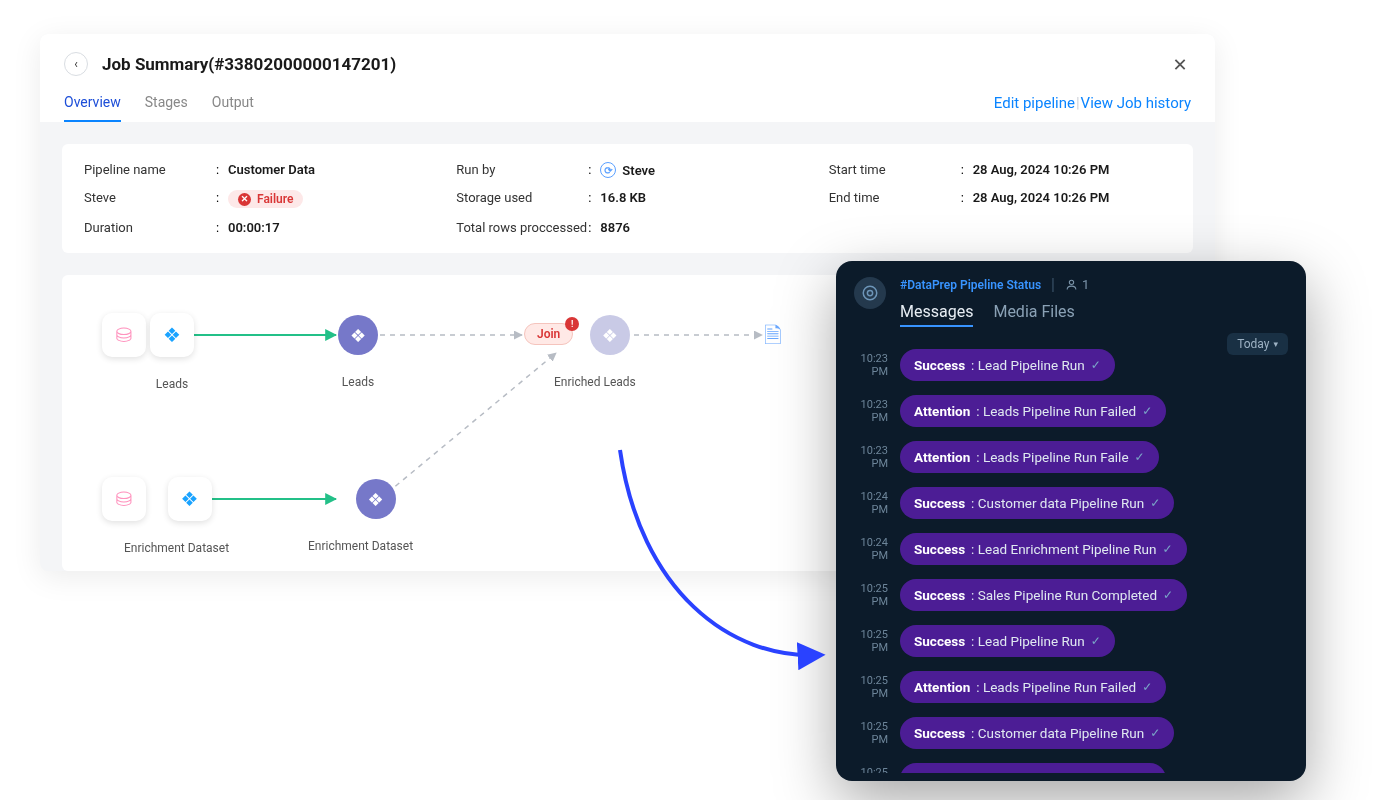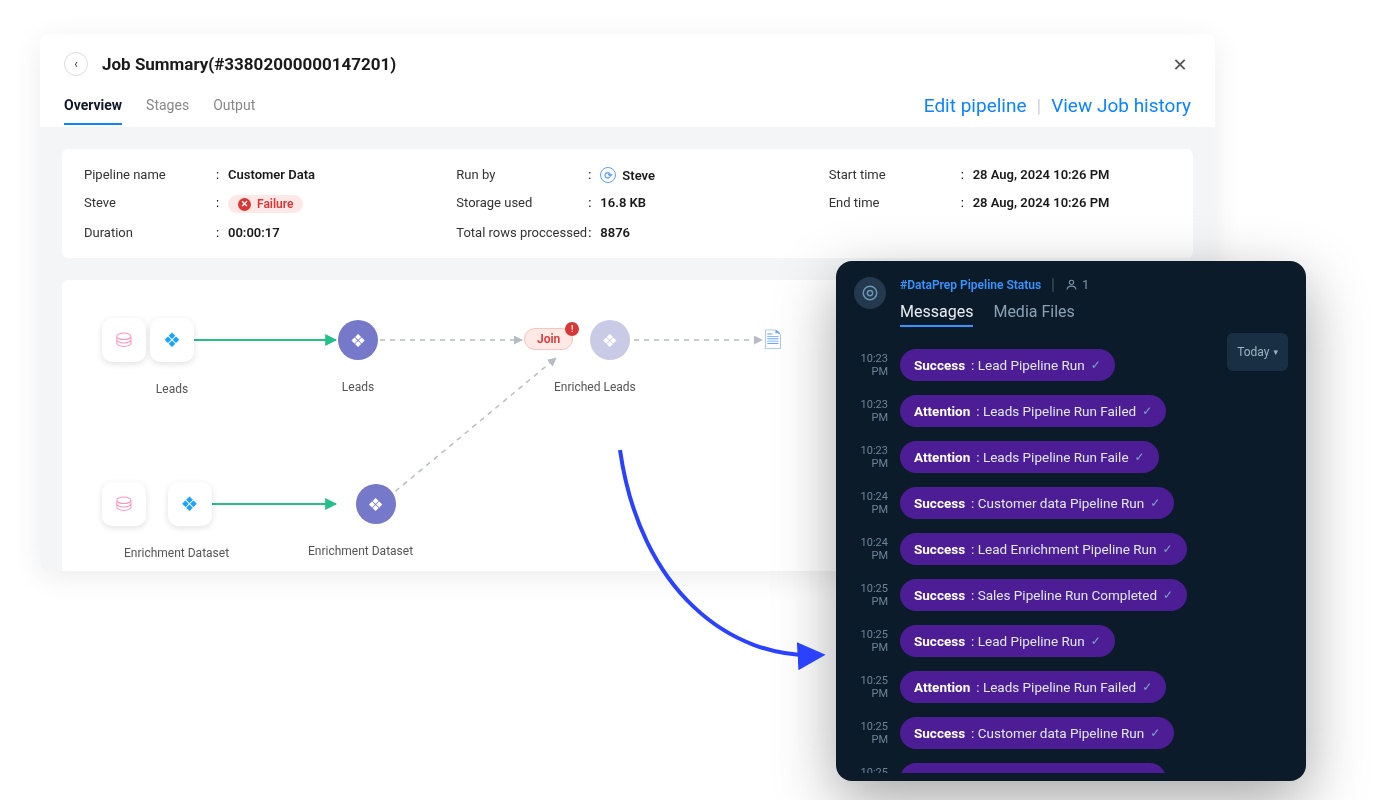--- a/index.html
+++ b/index.html
@@ -10,22 +10,22 @@
   .card-header{background:#fff;padding:18px 24px 0 24px}
   .title-row{display:flex;align-items:center;justify-content:space-between}
   .title-left{display:flex;align-items:center;gap:14px}
   .back-btn{width:24px;height:24px;border:1px solid #d9dde2;border-radius:50%;display:flex;align-items:center;justify-content:center;cursor:pointer;font-size:12px;color:#333}
   .job-title{font-size:17px;font-weight:700;color:#1a1a1a}
   .close-btn{font-size:18px;color:#555;cursor:pointer;width:22px;height:22px;display:flex;align-items:center;justify-content:center}
 
   .tabs-row{display:flex;align-items:center;justify-content:space-between;margin-top:18px}
   .tabs{display:flex;gap:24px}
   .tab{font-size:14px;color:#888;padding:0 0 10px;cursor:pointer;border-bottom:2px solid transparent}
-  .tab.active{color:#0f172a;border-bottom-color:#0a84ff;font-weight:700}
-  .actions{display:flex;align-items:center;gap:10px;font-size:19px;padding-bottom:10px}
+  .tab.active{color:#1d4ed8;border-bottom-color:#0a84ff;font-weight:400}
+  .actions{display:flex;align-items:center;gap:1px;font-size:15px;padding-bottom:10px}
   .link{color:#0a84ff;cursor:pointer}
   .divider-v{color:#cfd3d9}
 
   
   .meta{margin:22px 22px 0;background:#fff;border-radius:6px;padding:18px 22px;display:grid;grid-template-columns:1fr 1fr 1fr;column-gap:30px;row-gap:12px}
   .field{display:flex;font-size:13px;color:#1a1a1a}
   .field .label{width:132px;color:#333}
   .field .colon{width:12px;color:#000}
   .field .value{font-weight:600}
   .failure-badge{display:inline-flex;align-items:center;gap:6px;background:#fde8e8;color:#d93636;border-radius:14px;padding:2px 10px;font-size:12px;font-weight:600}
@@ -55,21 +55,21 @@
   .chat-head{display:flex;align-items:flex-start;gap:14px;padding:14px 18px 0 18px}
   .chat-avatar{width:32px;height:32px;border-radius:50%;background:#24394d;display:flex;align-items:center;justify-content:center;color:#6d95b8;flex-shrink:0;margin-top:2px}
   .chat-title-row{display:flex;align-items:center;gap:10px}
   .chat-title{color:#3894ff;font-size:12px;font-weight:600;cursor:pointer}
   .chat-sep{color:#3a5268}
   .chat-members{color:#7b94a9;font-size:13px;display:inline-flex;align-items:center;gap:4px}
   .chat-tabs{display:flex;gap:20px;margin-top:8px}
   .chtab{font-size:16px;padding-bottom:4px;color:#8aa1b5;cursor:pointer;border-bottom:2px solid transparent}
   .chtab.active{color:#e8eef4;border-bottom-color:#3894ff}
   .chat-body{padding:10px 18px 10px 10px;position:relative;height:calc(100% - 74px);overflow:hidden}
-  .today-pill{position:absolute;top:6px;right:18px;background:#193044;color:#9db2c4;font-size:12px;padding:12px 10px;border-radius:6px;display:flex;align-items:center;gap:4px;cursor:pointer}
+  .today-pill{position:absolute;top:6px;right:18px;background:#193044;color:#9db2c4;font-size:12px;padding:4px 10px;border-radius:6px;display:flex;align-items:center;gap:4px;cursor:pointer}
   .msg-row{display:flex;align-items:center;gap:12px;margin-bottom:14px}
   .msg-time{width:42px;text-align:right;color:#6d8599;font-size:11px;flex-shrink:0}
   .msg-bubble{background:#4c1d95;color:#dfe8f0;padding:8px 14px;border-radius:18px;font-size:13.5px;display:inline-flex;align-items:center;gap:6px}
   .msg-bubble b{color:#fff;font-weight:700}
   .tick{color:#7aa5c8;font-size:12px}
 
   
   svg.arrow{position:absolute;left:600px;top:430px;width:260px;height:250px;overflow:visible;pointer-events:none}
 </style>
 </head>

